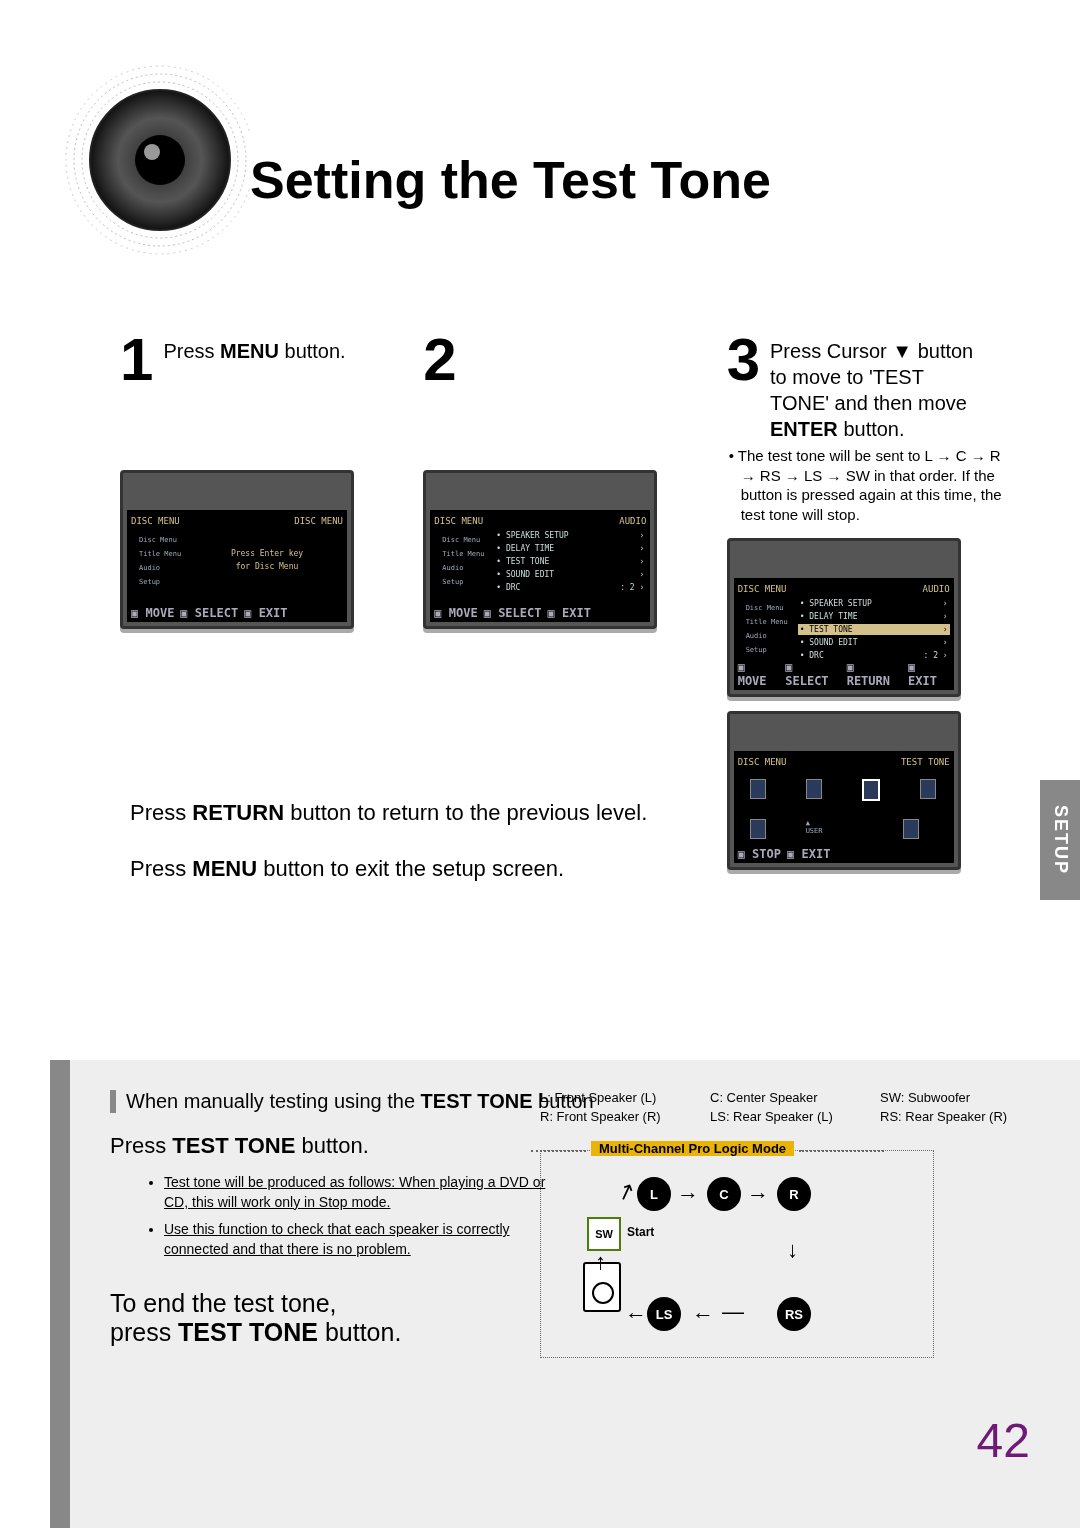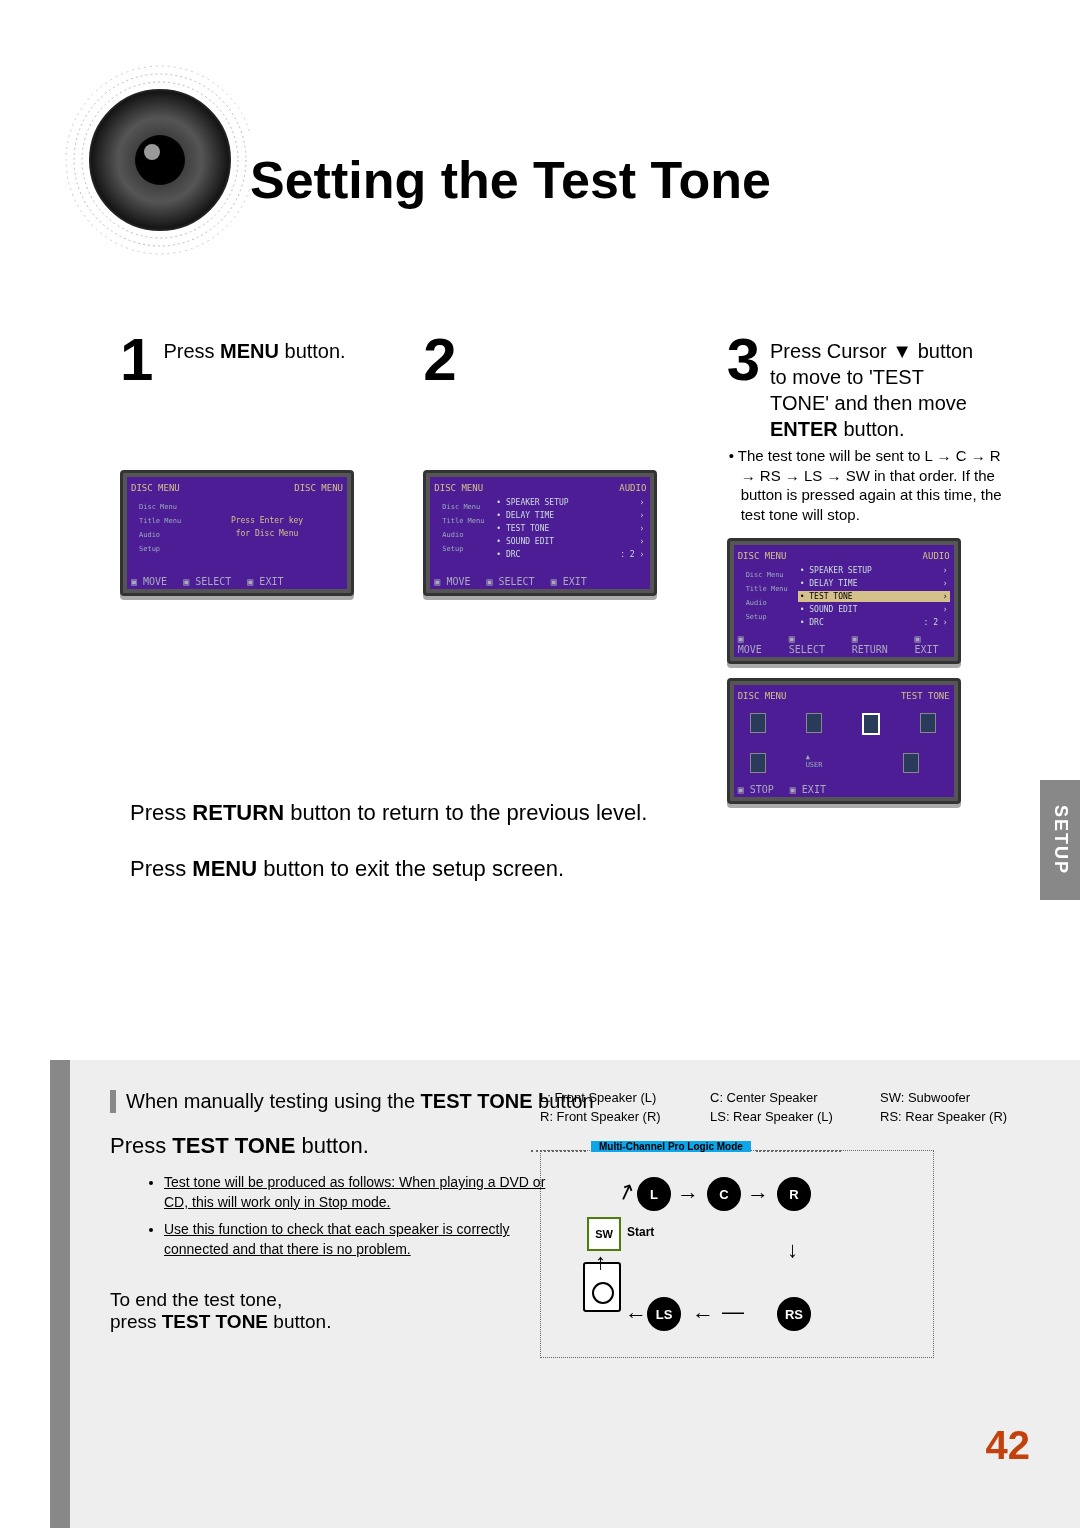--- a/index.html
+++ b/index.html
@@ -65,27 +65,28 @@
   .tv {
     margin-top: 40px;
     width: 220px;
     background: #555;
     border: 3px solid #333;
     border-radius: 4px;
     padding: 4px;
     box-shadow: 0 4px 0 #aaa;
   }
   .tv-screen {
-    background: #4c1d95;
+    background: #000000;
     color: #cdd;
     font-size: 9px;
     font-family: monospace;
     padding: 6px 4px;
     min-height: 100px;
     position: relative;
+    margin-top: 33px;
   }
   .tv-header {
     display: flex;
     justify-content: space-between;
     color: #d4c08a;
     font-size: 9px;
     margin-bottom: 4px;
   }
   .tv-sidebar {
     position: absolute;
@@ -99,24 +100,25 @@
     margin-left: 60px;
     font-size: 8px;
   }
   .tv-main div { margin: 2px 0; display:flex; justify-content:space-between; padding: 1px 2px; }
   .tv-main .hl { background: #d4c08a; color: #000; }
   .tv-footer {
     position: absolute;
     bottom: 2px;
     left: 4px;
     right: 4px;
-    font-size: 10px;
+    font-size: 12px;
     color: #aab;
     display: flex;
-    gap: 16px;
+    gap: 6px;
+    font-weight: bold;
   }
   .tv-footer span::before { content: "▣ "; }
   .note3 {
     font-size: 15px;
     line-height: 1.3;
     margin-top: 4px;
     padding-left: 14px;
     text-indent: -12px;
   }
   .tv-spk {
@@ -179,21 +181,21 @@
   }
   .bb-bullets {
     font-size: 14px;
     line-height: 1.4;
     margin-left: 14px;
     max-width: 400px;
     text-decoration: underline;
   }
   .bb-bullets li { margin-bottom: 8px; }
   .bb-end {
-    font-size: 19px;
+    font-size: 25px;
     margin-top: 30px;
   }
 
   .legend {
     position: absolute;
     top: 30px;
     left: 470px;
     font-size: 13px;
     display: grid;
     grid-template-columns: repeat(3, 150px);
@@ -205,23 +207,23 @@
     left: 470px;
     top: 90px;
     width: 360px;
     border: 1px dotted #666;
     padding: 16px 16px 20px 16px;
   }
   .diag-title {
     position: absolute;
     top: -10px;
     left: 50px;
-    background: #0ea5e9;
+    background: #eab308;
     padding: 0 8px;
-    font-size: 10px;
+    font-size: 13px;
     font-weight: bold;
     text-align: center;
   }
   .diag-title::before {
     content: "";
     position: absolute;
     left: -60px;
     top: 9px;
     width: 55px;
     border-top: 2px dotted #666;
@@ -269,23 +271,23 @@
   }
   .cdplayer::after {
     content:""; position:absolute; left:7px; top:18px; width:18px; height:18px;
     border:2px solid #000; border-radius:50%;
   }
 
   .page-num {
     position: absolute;
     right: 50px;
     bottom: 60px;
-    font-size: 40px;
-    color: #c2410c;
-    font-weight: bold;
+    font-size: 48px;
+    color: #701a75;
+    font-weight: normal;
   }
 </style>
 </head>
 <body>
 
 <div class="page">
 
   <div class="speaker-icon">
     <svg viewBox="0 0 200 200">
       <defs>

